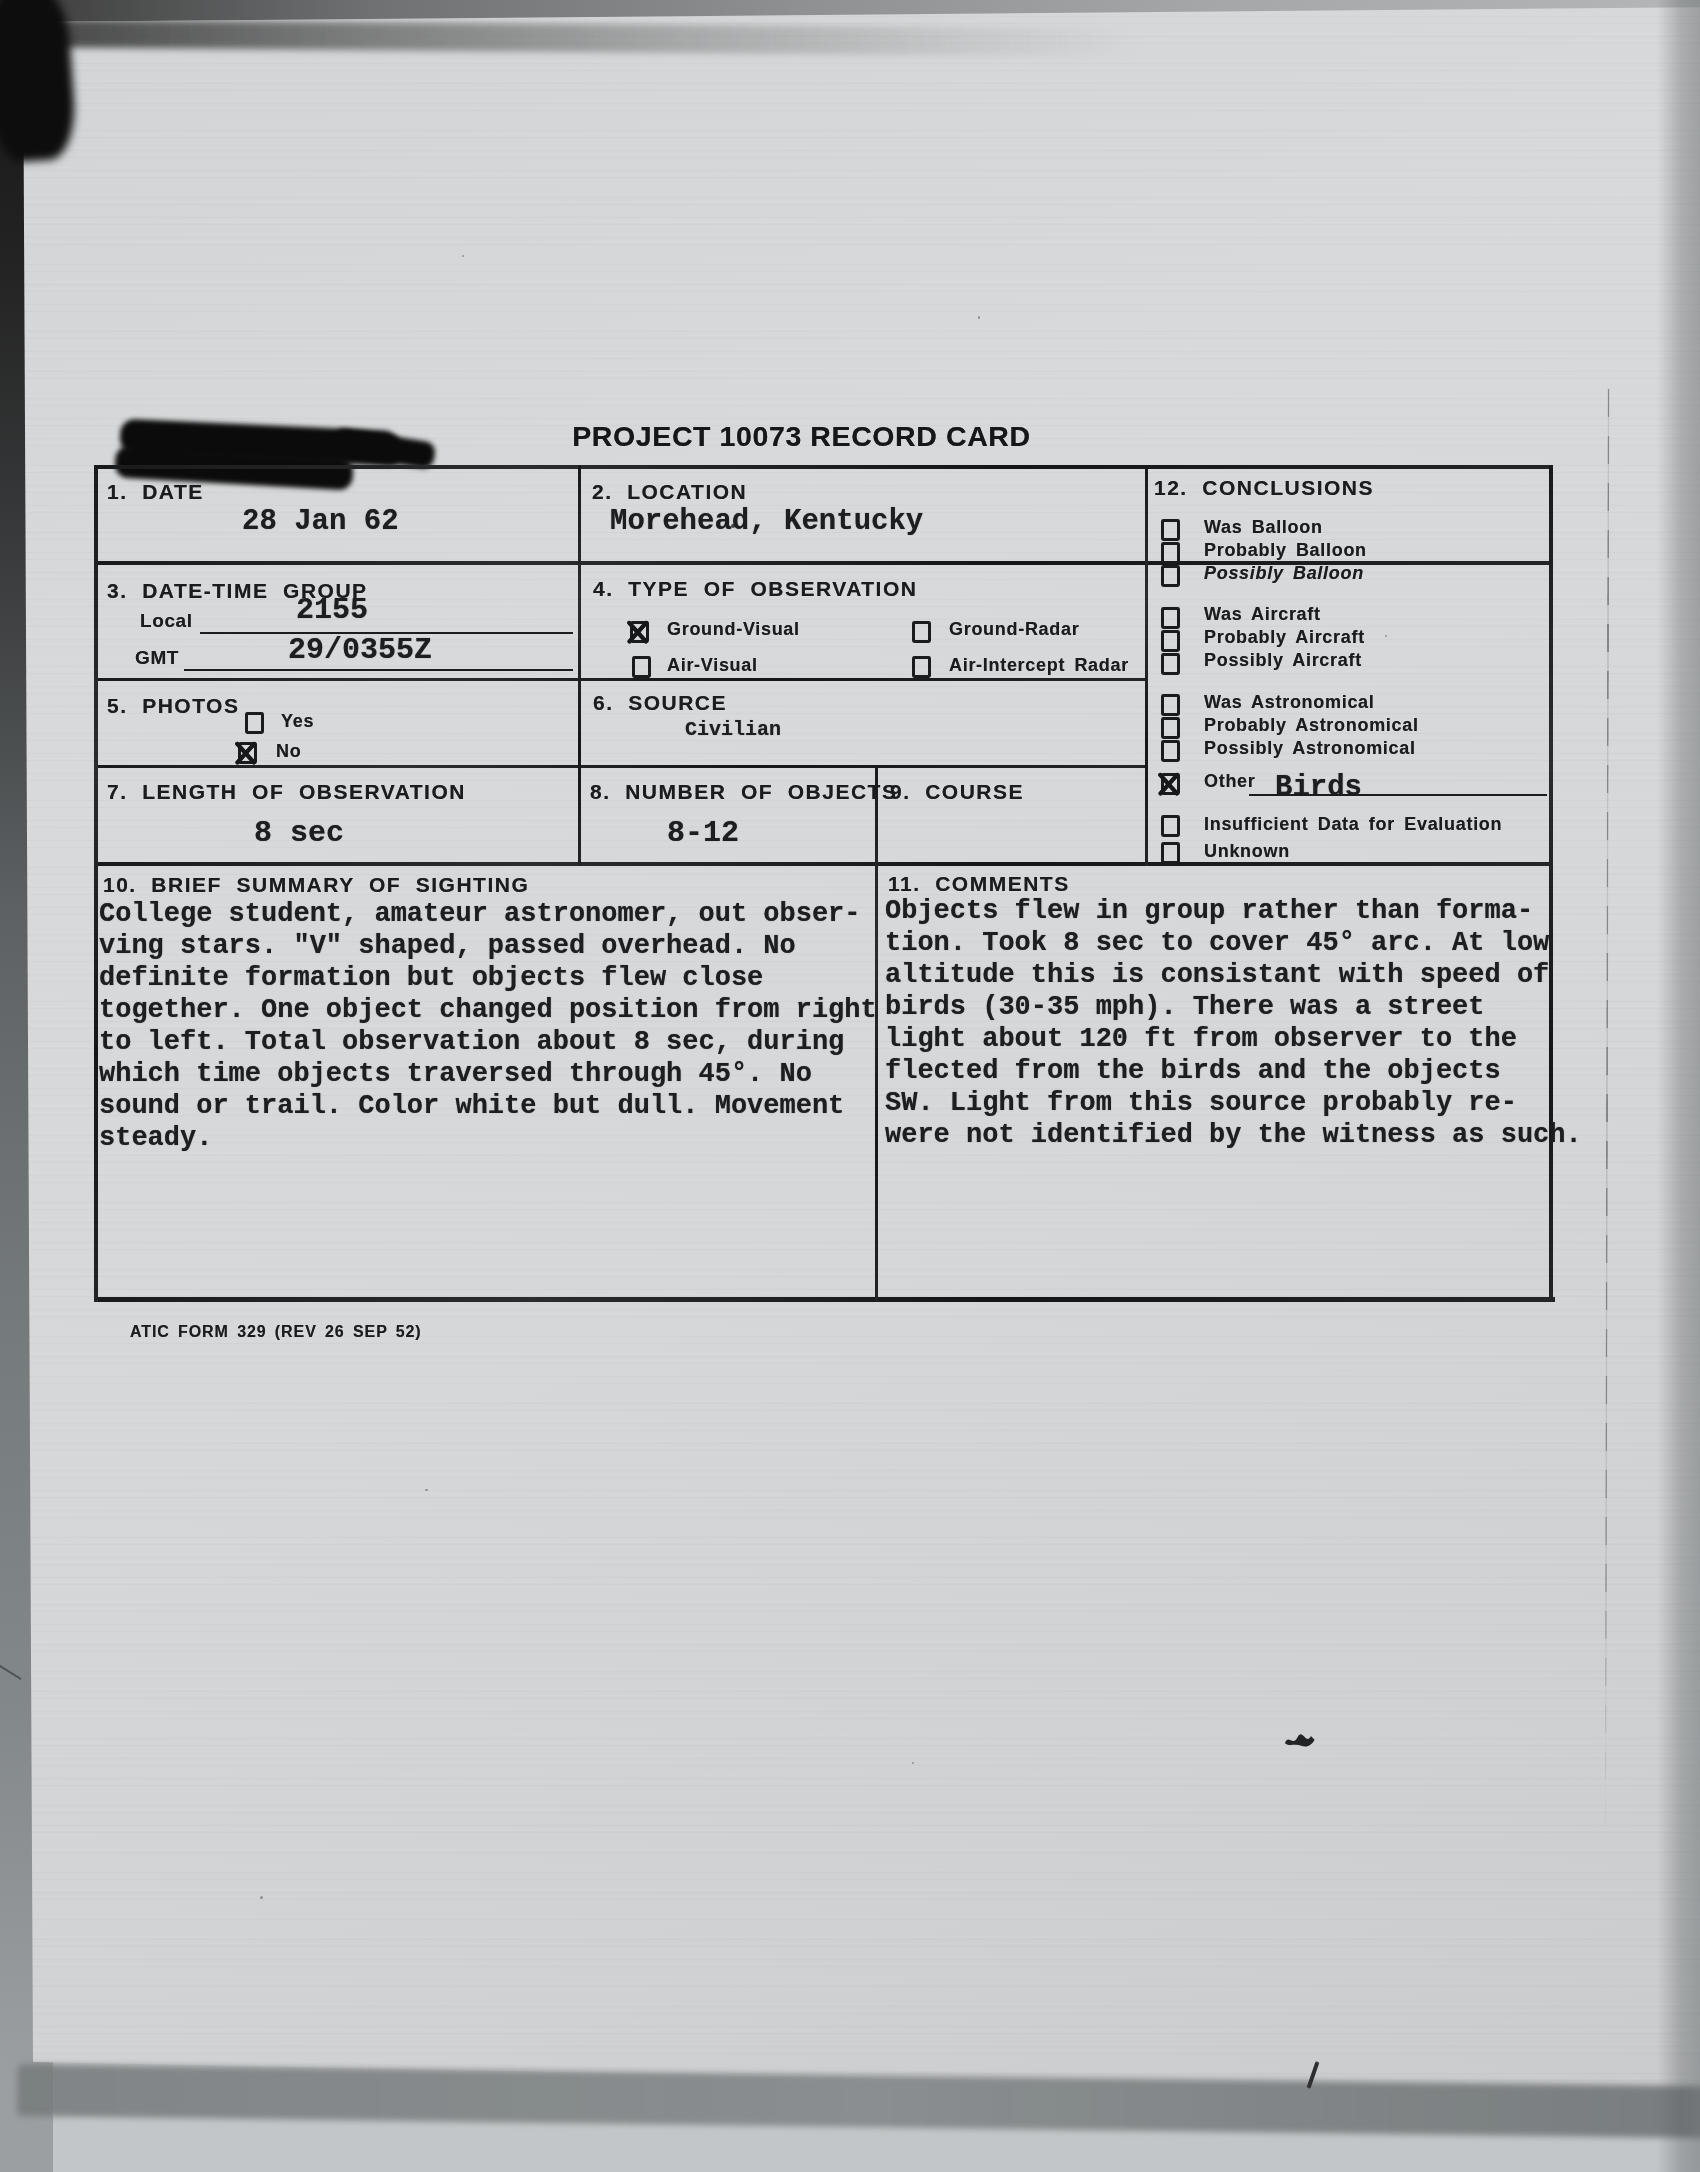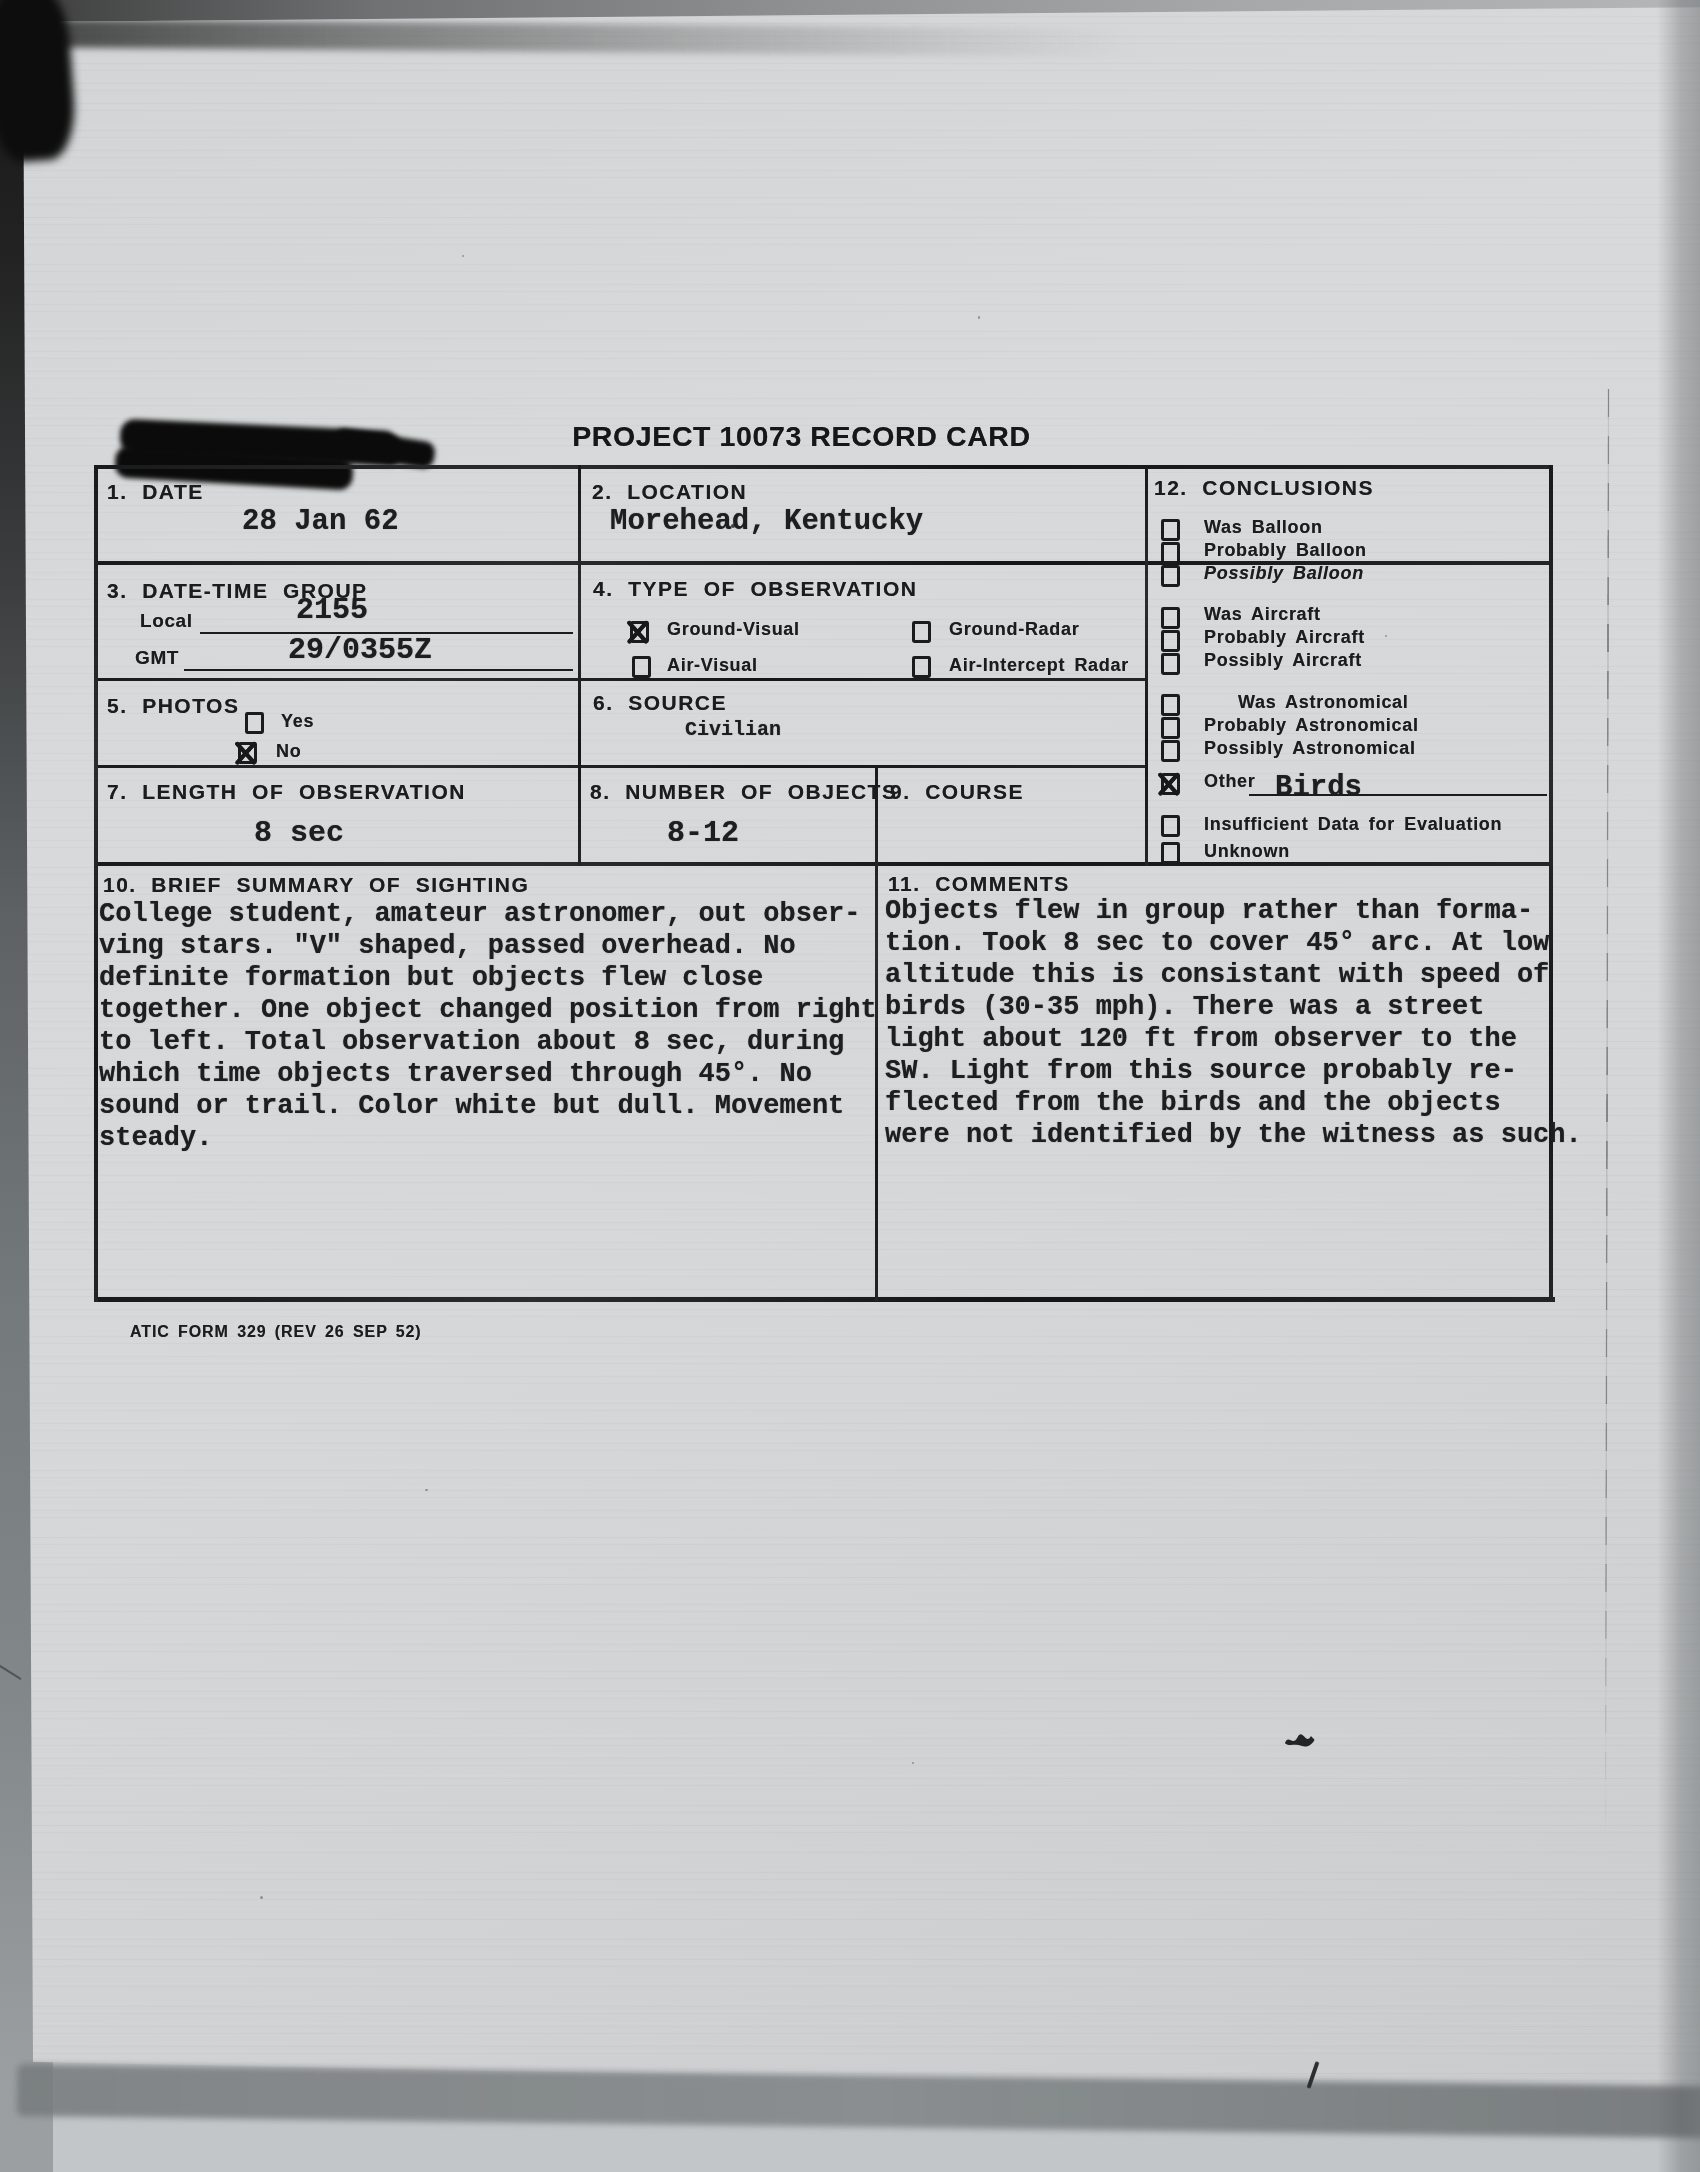--- a/index.html
+++ b/index.html
@@ -198,43 +198,43 @@
       <div>steady.</div>
     </div>
 
     <span class="lbl" style="left:888px;top:872px;">11. COMMENTS</span>
     <div class="typedblock" style="left:885px;top:895px;">
       <div>Objects flew in group rather than forma-</div>
       <div>tion. Took 8 sec to cover 45° arc. At low</div>
       <div>altitude this is consistant with speed of</div>
       <div>birds (30-35 mph). There was a street</div>
       <div>light about 120 ft from observer to the</div>
+      <div>flected from the birds and the objects</div>
       <div>SW. Light from this source probably re-</div>
-      <div>flected from the birds and the objects</div>
       <div>were not identified by the witness as such.</div>
     </div>
 
     <span class="lbl" style="left:1154px;top:476px;">12. CONCLUSIONS</span>
 
     <span class="chk" style="left:1161px;top:519px;"></span>
     <span class="clabel" style="left:1204px;top:517px;">Was Balloon</span>
     <span class="chk" style="left:1161px;top:542px;"></span>
     <span class="clabel" style="left:1204px;top:540px;">Probably Balloon</span>
     <span class="chk" style="left:1161px;top:565px;"></span>
     <span class="clabel" style="left:1204px;top:563px;font-style:italic;">Possibly Balloon</span>
 
     <span class="chk" style="left:1161px;top:607px;"></span>
     <span class="clabel" style="left:1204px;top:604px;">Was Aircraft</span>
     <span class="chk" style="left:1161px;top:630px;"></span>
     <span class="clabel" style="left:1204px;top:627px;">Probably Aircraft</span>
     <span class="chk" style="left:1161px;top:653px;"></span>
     <span class="clabel" style="left:1204px;top:650px;">Possibly Aircraft</span>
 
     <span class="chk" style="left:1161px;top:694px;"></span>
-    <span class="clabel" style="left:1204px;top:692px;margin-left:34px;">Was Astronomical</span>
+    <span class="clabel" style="left:1204px;top:692px;">Was Astronomical</span>
     <span class="chk" style="left:1161px;top:717px;"></span>
     <span class="clabel" style="left:1204px;top:715px;">Probably Astronomical</span>
     <span class="chk" style="left:1161px;top:740px;"></span>
     <span class="clabel" style="left:1204px;top:738px;">Possibly Astronomical</span>
 
     <span class="chk checked" style="left:1161px;top:773px;"></span>
     <span class="clabel" style="left:1204px;top:771px;">Other</span>
     <span class="typed v48" style="left:1275px;top:753px;margin-top:18px;">Birds</span>
     <div class="underl" style="left:1249px;top:794px;width:298px;"></div>
 

